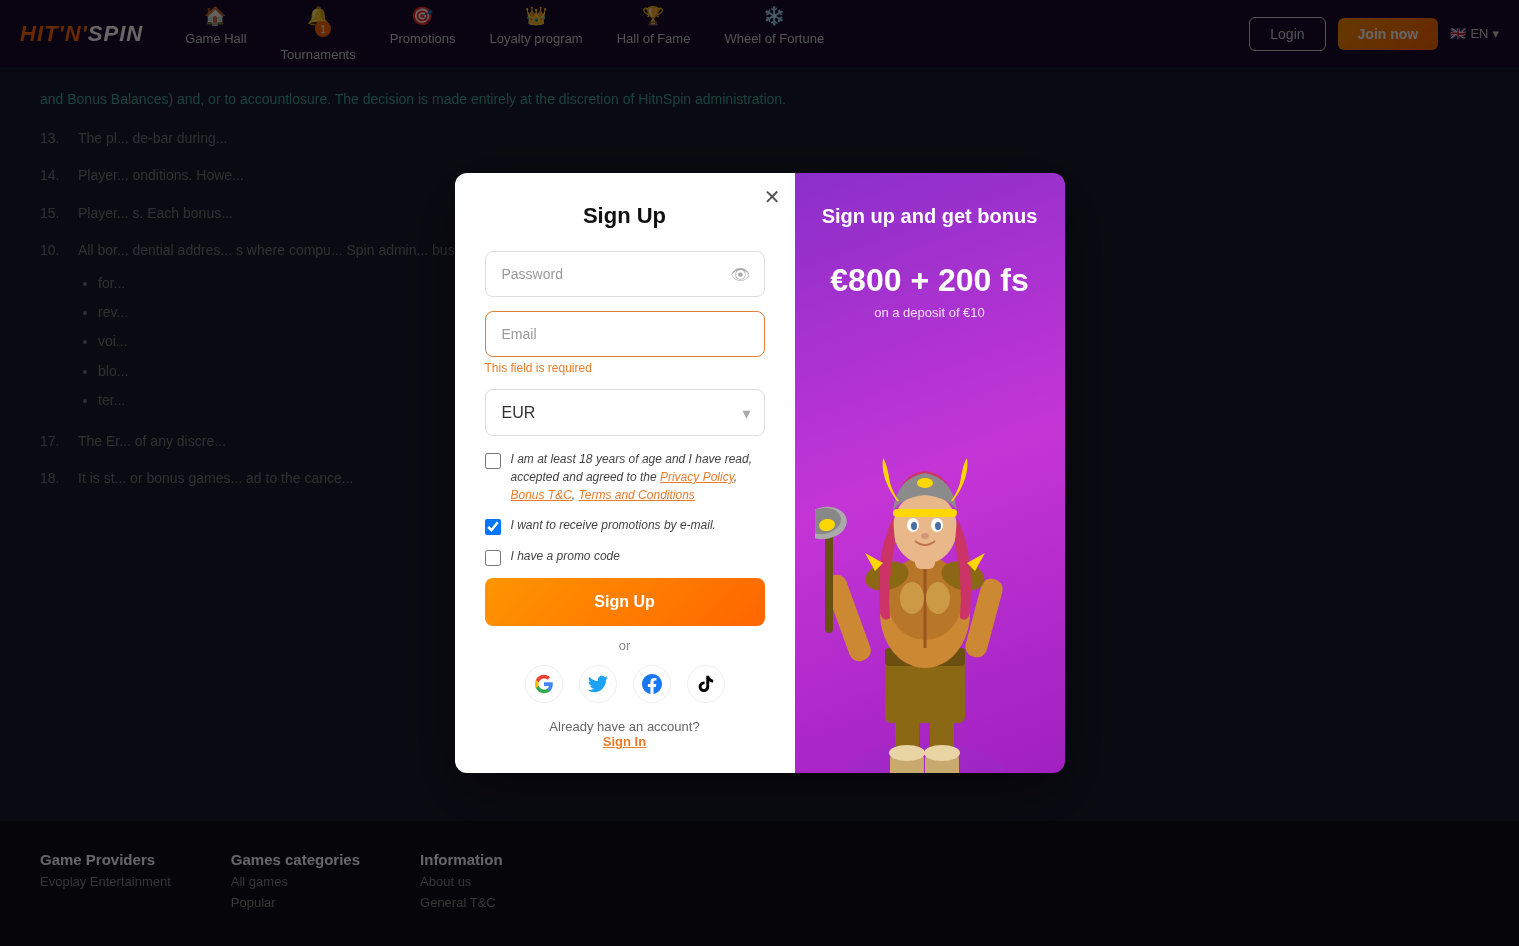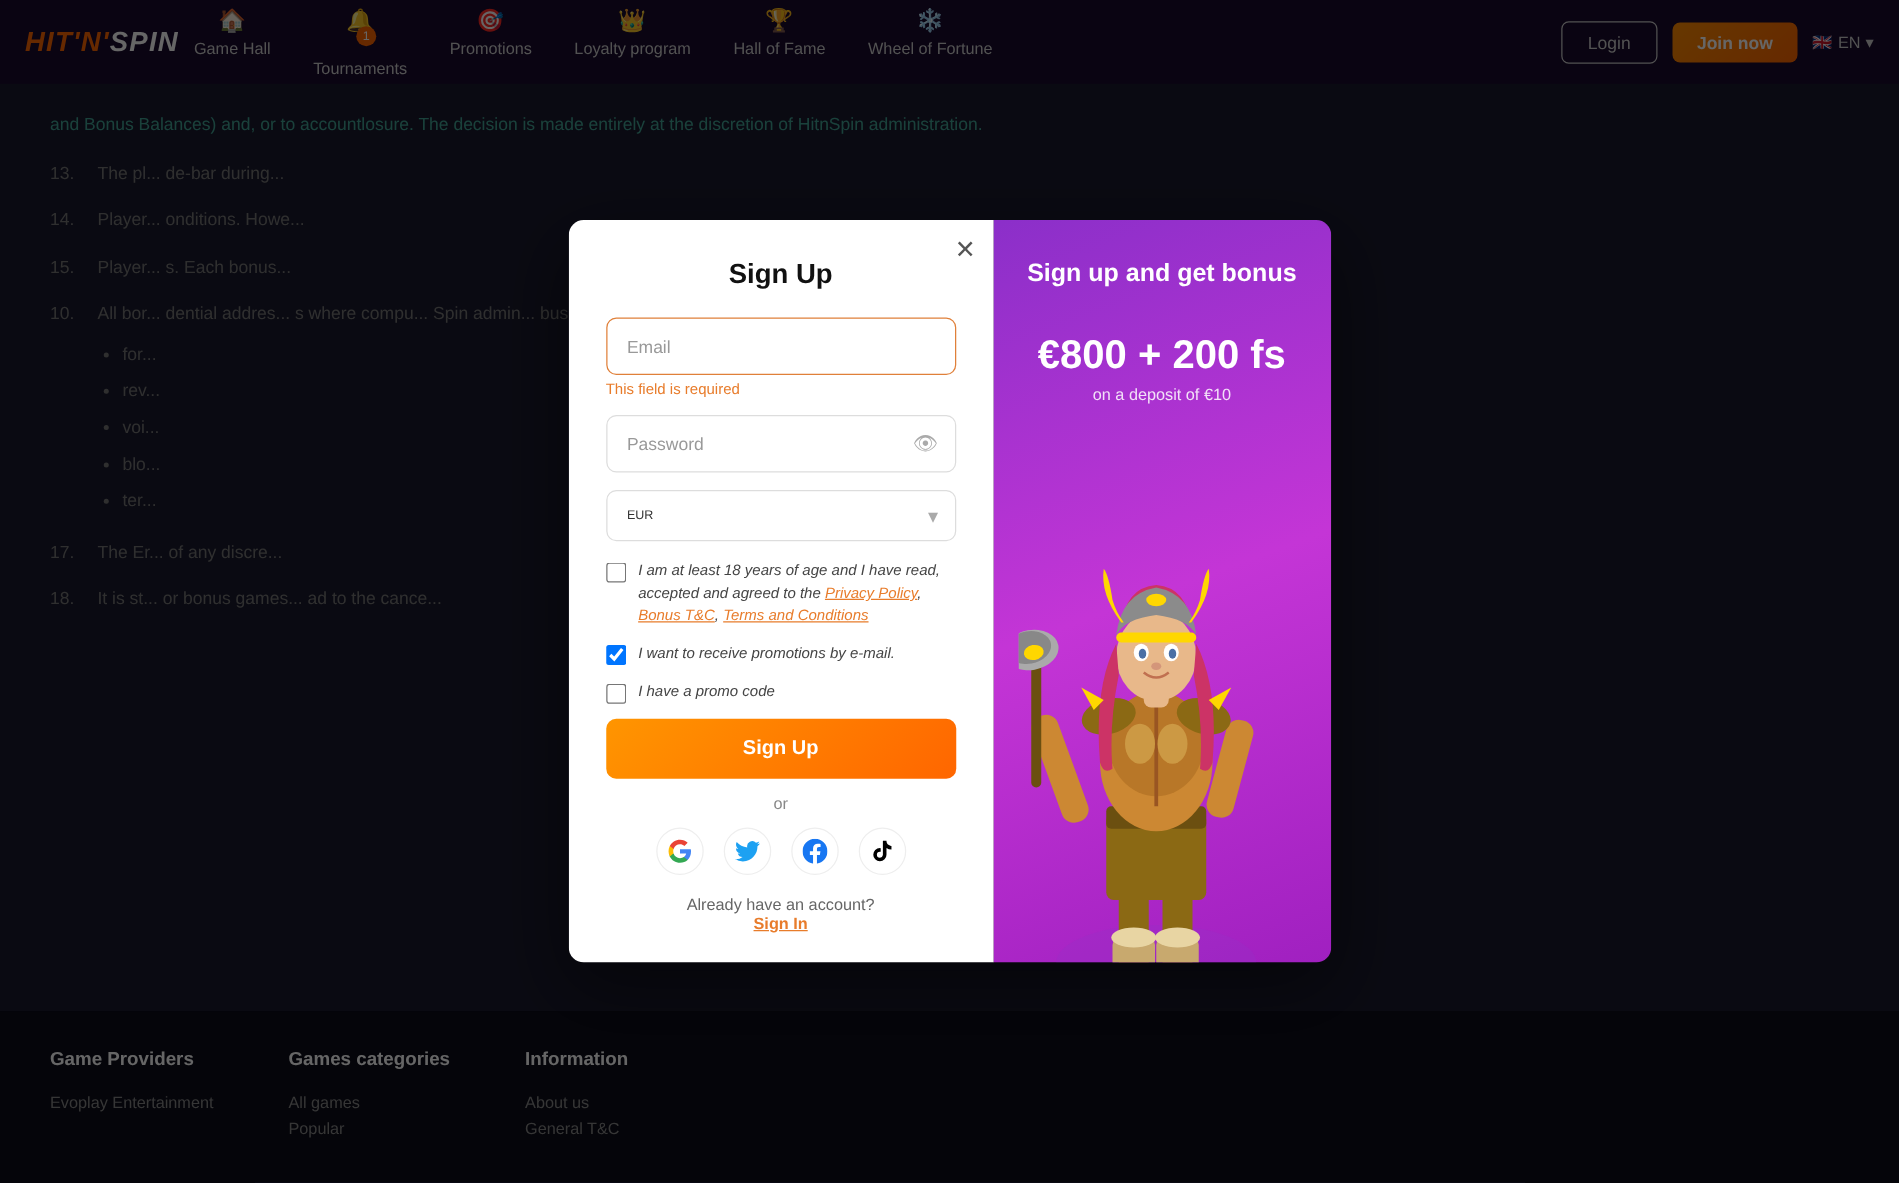--- a/index.html
+++ b/index.html
@@ -13,20 +13,21 @@
       padding: 0 20px;
       height: 67px;
       position: relative;
       z-index: 10;
     }
     .logo {
       font-size: 22px;
       font-weight: 900;
       color: #ff6600;
       letter-spacing: 1px;
+      margin-right: 30px;
       font-style: italic;
     }
     .logo span { color: #fff; }
     .nav-items {
       display: flex;
       gap: 10px;
       flex: 1;
     }
     .nav-item {
       display: flex;
@@ -186,21 +187,21 @@
       transform: translateY(-50%);
       cursor: pointer;
       color: #aaa;
       font-size: 16px;
     }
     .currency-select {
       width: 100%;
       padding: 14px 16px;
       border: 1.5px solid #ddd;
       border-radius: 8px;
-      font-size: 10px;
+      font-size: 16px;
       color: #333;
       appearance: none;
       background: #fff;
       cursor: pointer;
       outline: none;
     }
     .select-wrapper {
       position: relative;
     }
     .select-arrow {
@@ -334,21 +335,21 @@
       position: relative;
       z-index: 5;
     }
     .footer-columns {
       display: flex;
       gap: 60px;
     }
     .footer-column h4 {
       color: #fff;
       font-size: 15px;
-      margin-bottom: 18px;
+      margin-bottom: 6px;
     }
     .footer-link {
       color: #888;
       font-size: 13px;
       display: block;
       margin-bottom: 6px;
       cursor: pointer;
       text-decoration: none;
     }
   </style>
@@ -458,30 +459,30 @@
 
 <div class="overlay">
   <div class="modal">
 
     <div class="modal-left">
       <button class="close-btn">✕</button>
       <h2 class="modal-title">Sign Up</h2>
 
       <div class="form-group">
         <div class="input-wrapper">
+          <input class="form-input normal" type="password" placeholder="Password" style="">
+          <span class="input-eye">👁</span>
+        </div>
+      </div>
+
+      <div class="form-group">
+        <div class="input-wrapper">
           <input class="form-input" type="email" placeholder="Email" style="">
         </div>
         <div class="error-text">This field is required</div>
-      </div>
-
-      <div class="form-group">
-        <div class="input-wrapper">
-          <input class="form-input normal" type="password" placeholder="Password" style="">
-          <span class="input-eye">👁</span>
-        </div>
       </div>
 
       <div class="form-group">
         <div class="select-wrapper">
           <select class="currency-select">
             <option value="EUR">EUR</option>
             <option value="USD">USD</option>
             <option value="GBP">GBP</option>
           </select>
           <span class="select-arrow">▾</span>

